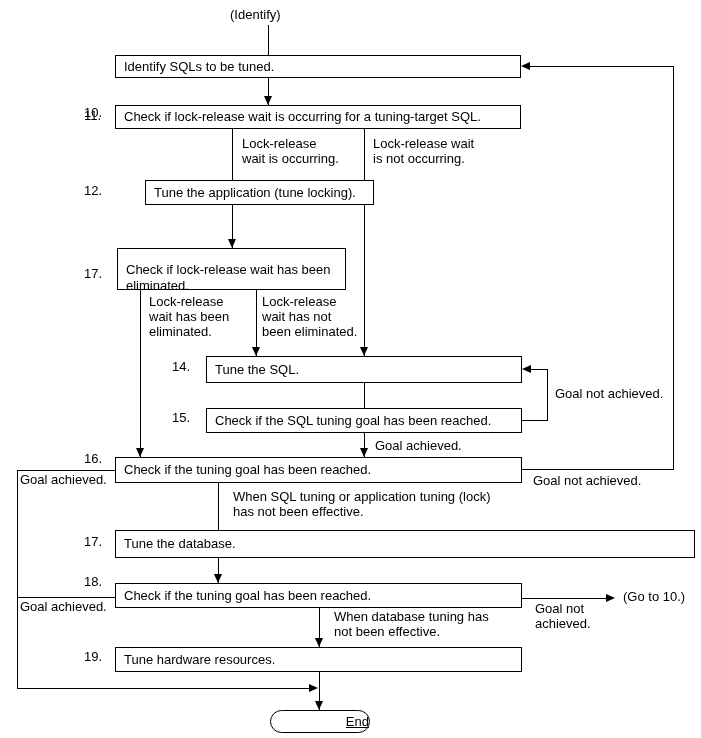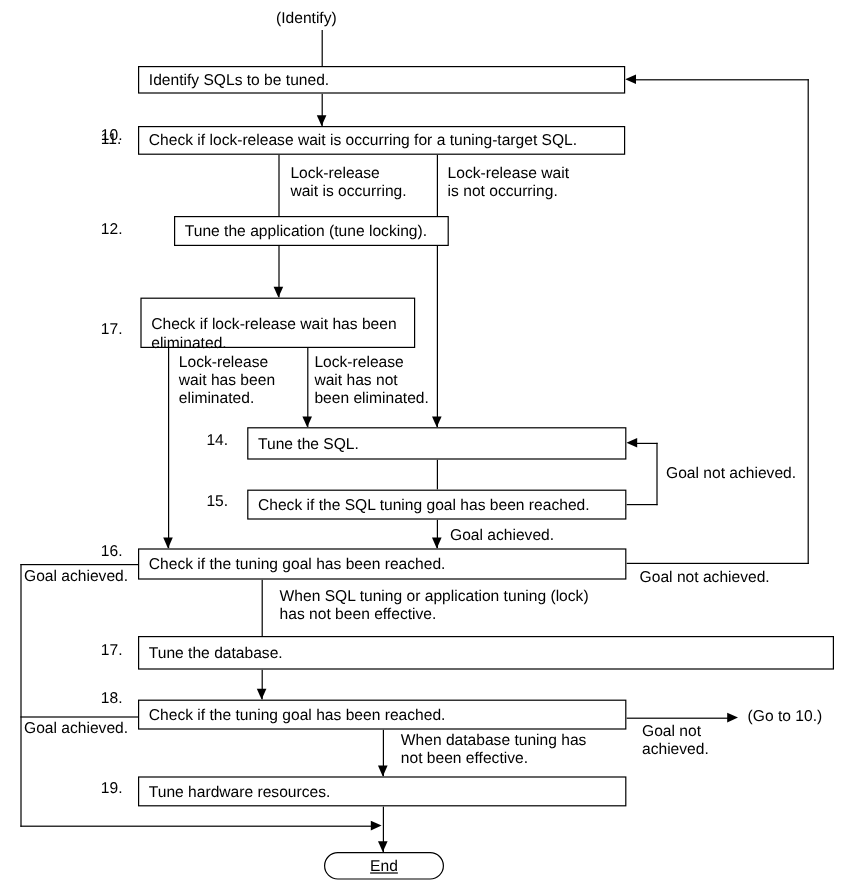--- a/index.html
+++ b/index.html
@@ -16,21 +16,21 @@
   .seg { position: absolute; background: #000000; }
   .node {
     position: absolute;
     box-sizing: border-box;
     border: 1px solid #000000;
     background: #ffffff;
     padding-left: 8px;
     white-space: pre-line;
   }
   .node.multi { padding-top: 13px; line-height: 16px; }
-  .node.stadium { border-radius: 12px; padding-left: 0; text-align: center; text-decoration: underline; }
+  .node.stadium { border-radius: 12px; padding-left: 0; text-align: right; text-decoration: underline; }
   .num { position: absolute; white-space: nowrap; }
   .elabel { position: absolute; white-space: pre-line; line-height: 15px; }
   .arrow { position: absolute; width: 0; height: 0; }
   .arrow.down  { border-left: 4px solid transparent; border-right: 4px solid transparent; border-top: 9px solid #000; }
   .arrow.left  { border-top: 4px solid transparent; border-bottom: 4px solid transparent; border-right: 9px solid #000; }
   .arrow.right { border-top: 4px solid transparent; border-bottom: 4px solid transparent; border-left: 9px solid #000; }
 </style>
 </head>
 <body>
 

